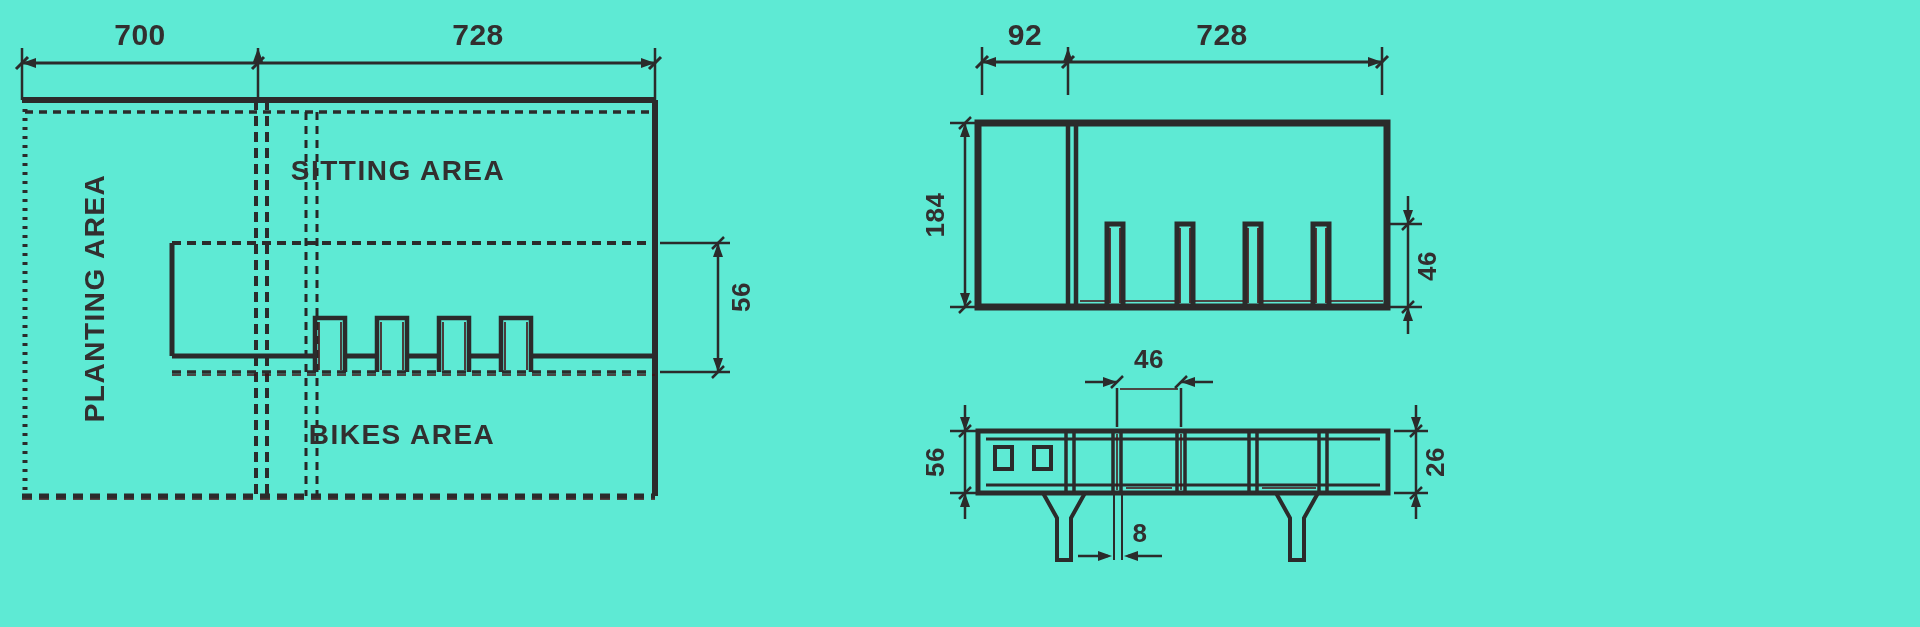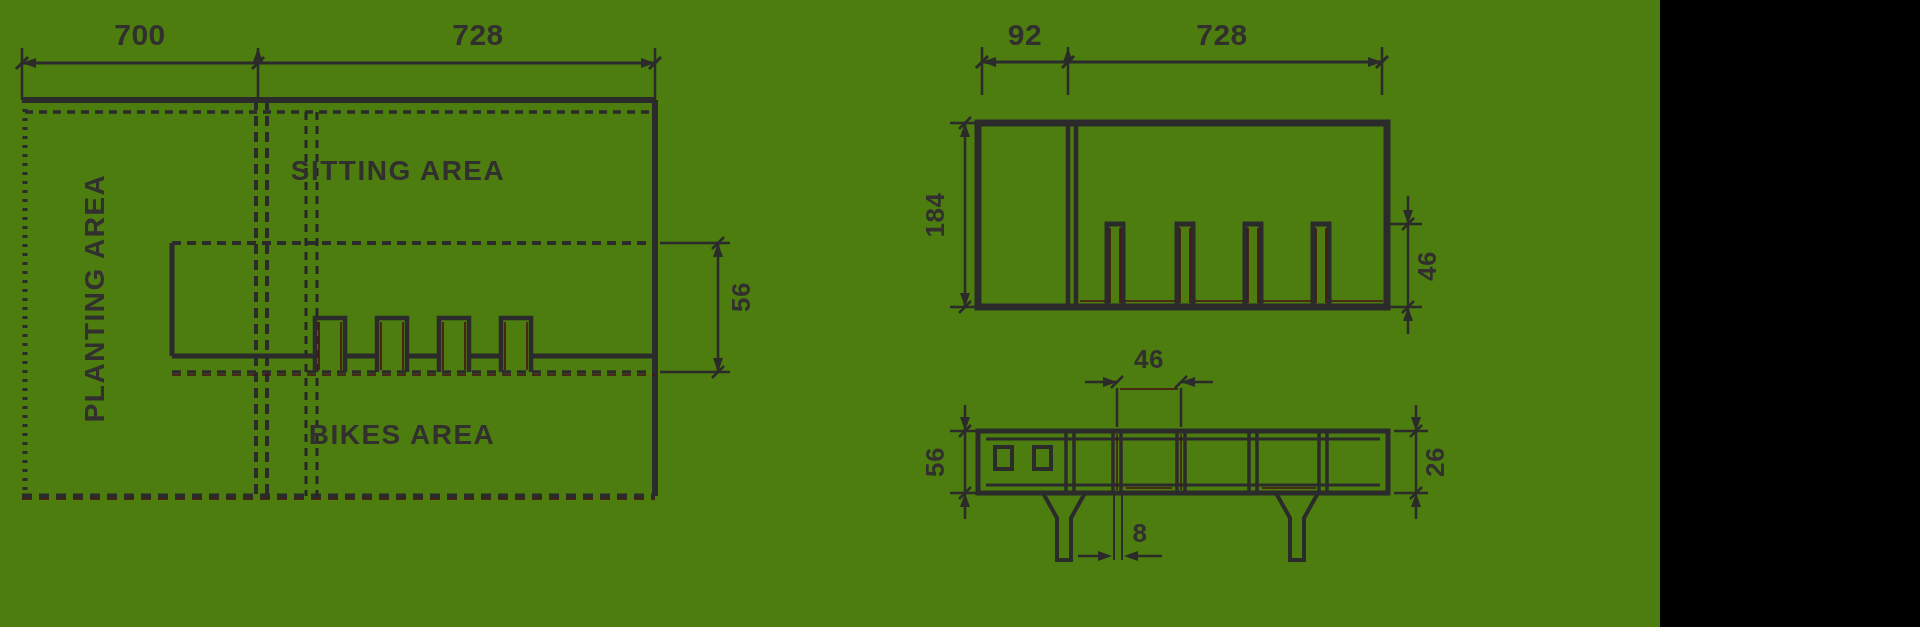--- a/index.html
+++ b/index.html
@@ -1,16 +1,16 @@
 <!DOCTYPE html>
 <html><head>
 <meta charset="utf-8">
 <style>
   html,body{margin:0;padding:0;background:#000;}
-  .canvas{position:relative;width:1660px;height:627px;background:#4d7c0f;overflow:hidden;text-align:right;}
+  .canvas{position:relative;width:1920px;height:627px;background:#5eead4;overflow:hidden;text-align:right;}
   svg{display:block;}
   .ln{stroke:#2b2b2b;fill:none;stroke-linecap:butt;}
   .ln-soft{stroke:#262626;fill:none;}
   .red{stroke:#461114;fill:none;}
   .arrow{fill:#2b2b2b;stroke:none;}
   .txt{fill:#322f2f;font-family:"Liberation Sans",sans-serif;font-weight:700;font-size:30px;letter-spacing:.5px;}
   .txt-area{fill:#322f2f;font-family:"Liberation Sans",sans-serif;font-weight:700;font-size:28px;letter-spacing:1.5px;}
   .txt-sm{font-size:26px;}
 </style>
 </head>

